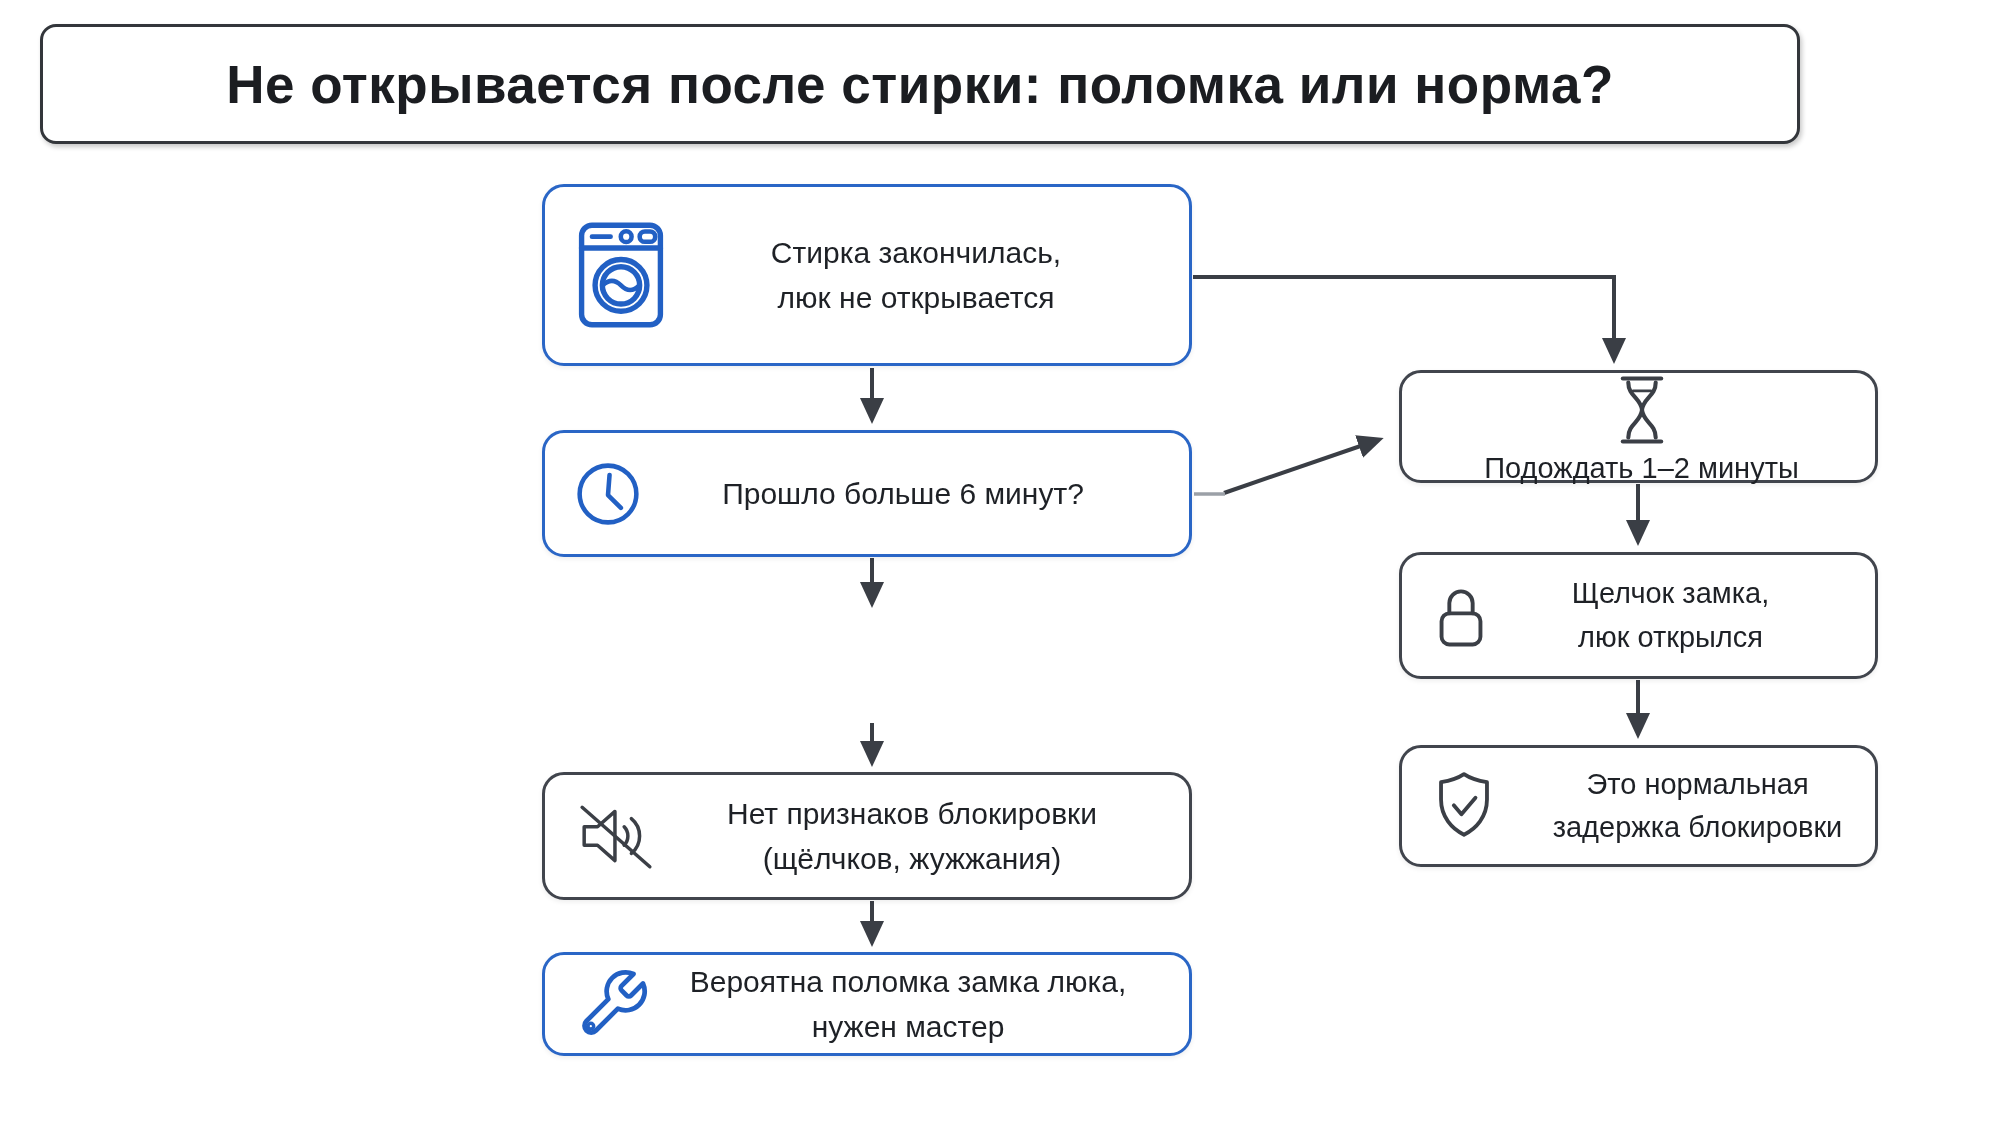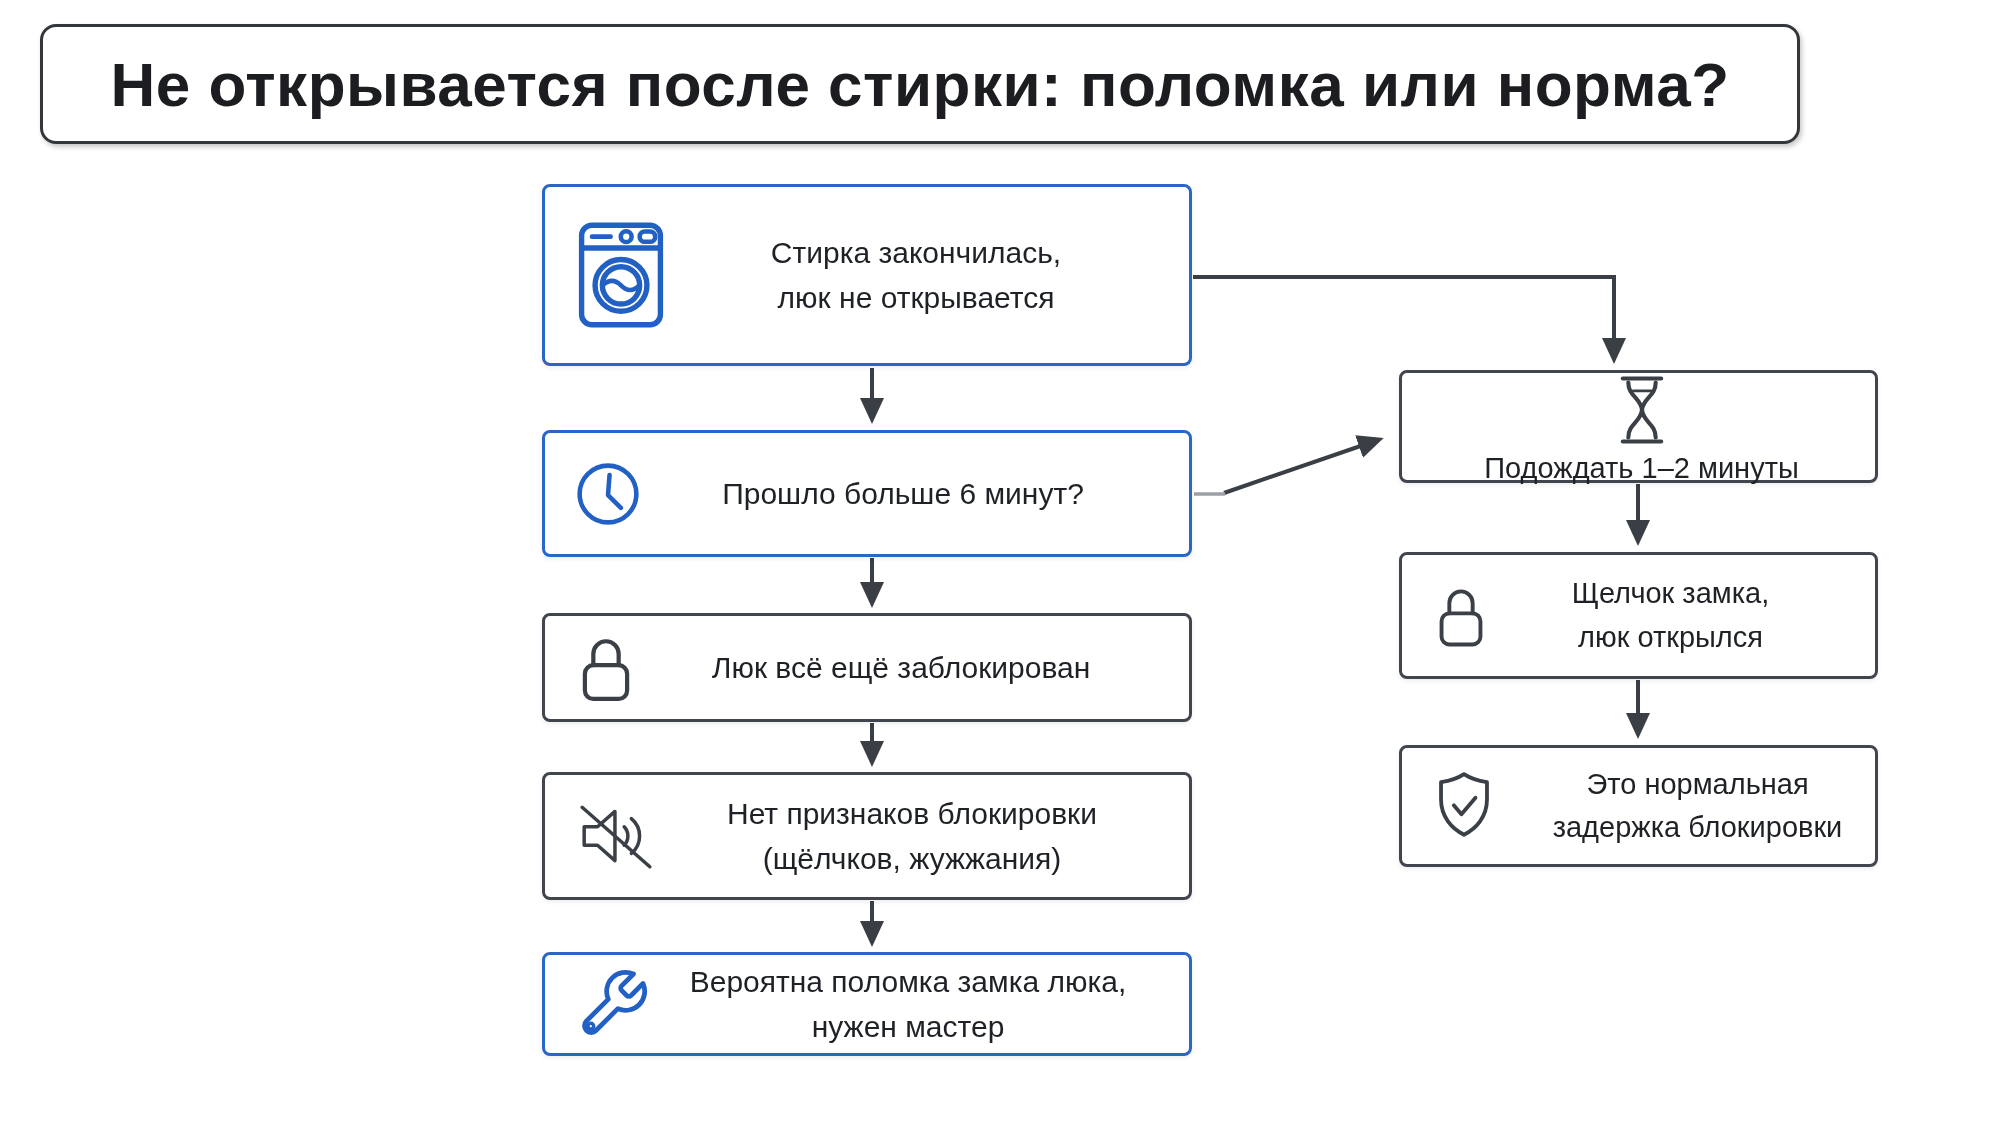--- a/index.html
+++ b/index.html
@@ -12,27 +12,27 @@
     overflow:hidden;
   }
   .title-box{
     position:absolute;left:40px;top:24px;width:1754px;height:114px;
     background:#ffffff;
     border:3px solid #33363b;border-radius:16px;
     box-shadow:2px 3px 5px rgba(0,0,0,.22);
     display:flex;align-items:center;justify-content:center;
   }
   .title-box h1{
-    margin:2px;font-size:62px;font-weight:bold;color:#1b1d21;letter-spacing:.5px;
+    margin:2px;font-size:53px;font-weight:bold;color:#1b1d21;letter-spacing:.5px;
   }
   .node{
     position:absolute;
     background:#ffffff;
     border:3px solid #41454d;
-    border-radius:8px;
+    border-radius:22px;
     display:flex;align-items:center;
     padding:0 24px 0 30px;
     box-shadow:0 2px 5px rgba(0,0,0,.07);
     box-sizing:border-box;
   }
   .node--blue{border-color:#2a66c6;}
   .node .icon-wrap{
     flex:0 0 auto;display:flex;align-items:center;justify-content:center;
     color:#3b3f46;
   }
@@ -105,29 +105,20 @@
   <div class="node node--blue n-question">
     <span class="icon-wrap">
       <svg class="icon" width="66" height="66" viewBox="0 0 64 64" fill="none" stroke="currentColor" stroke-width="4.4" stroke-linecap="round" stroke-linejoin="round">
         <circle cx="32" cy="32" r="27.5"></circle>
         <path d="M33.5,13.5 L32,33 L44.5,45.5"></path>
       </svg>
     </span>
     <div class="node-text">Прошло больше 6 минут?</div>
   </div>
 
-  <div class="node n-locked">
-    <span class="icon-wrap">
-      <svg class="icon" width="62" height="76" viewBox="0 0 44 54" fill="none" stroke="currentColor" stroke-width="3" stroke-linecap="round" stroke-linejoin="round">
-        <path d="M13,25 v-8 a9,9 0 0 1 18,0 v8"></path>
-        <rect x="7" y="25" width="30" height="24" rx="6"></rect>
-      </svg>
-    </span>
-    <div class="node-text">Люк всё ещё заблокирован</div>
-  </div>
 
   <div class="node n-nosigns">
     <span class="icon-wrap">
       <svg class="icon" width="84" height="80" viewBox="0 0 80 78" fill="none" stroke="currentColor" stroke-width="3.4" stroke-linecap="round" stroke-linejoin="round">
         <path d="M8,30 v18 h13 l17,15 V15 L21,30 H8 z"></path>
         <path d="M47,30 a13,13 0 0 1 0,18"></path>
         <path d="M54,22 a22,22 0 0 1 0,34"></path>
         <line x1="6" y1="11" x2="72" y2="69"></line>
       </svg>
     </span>

